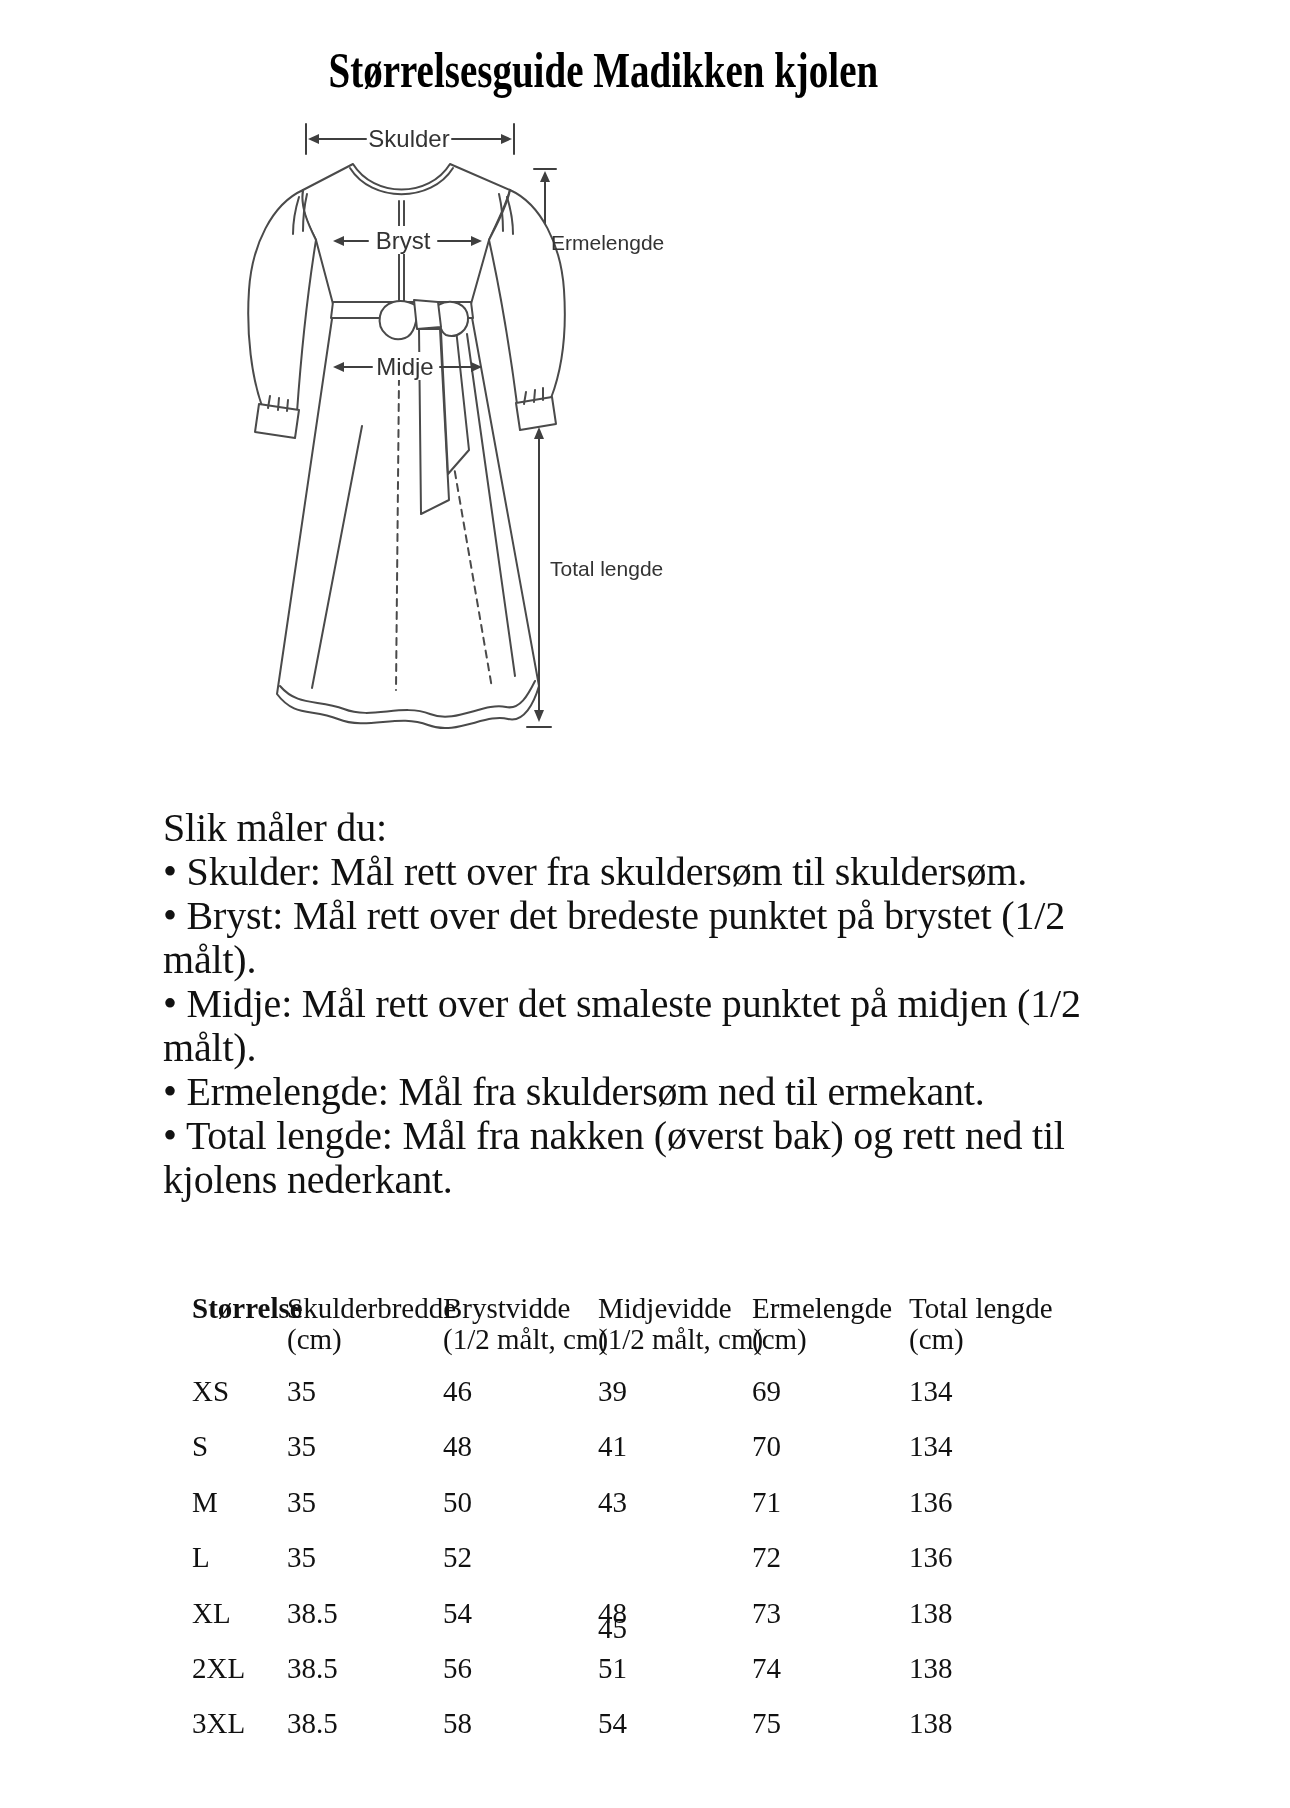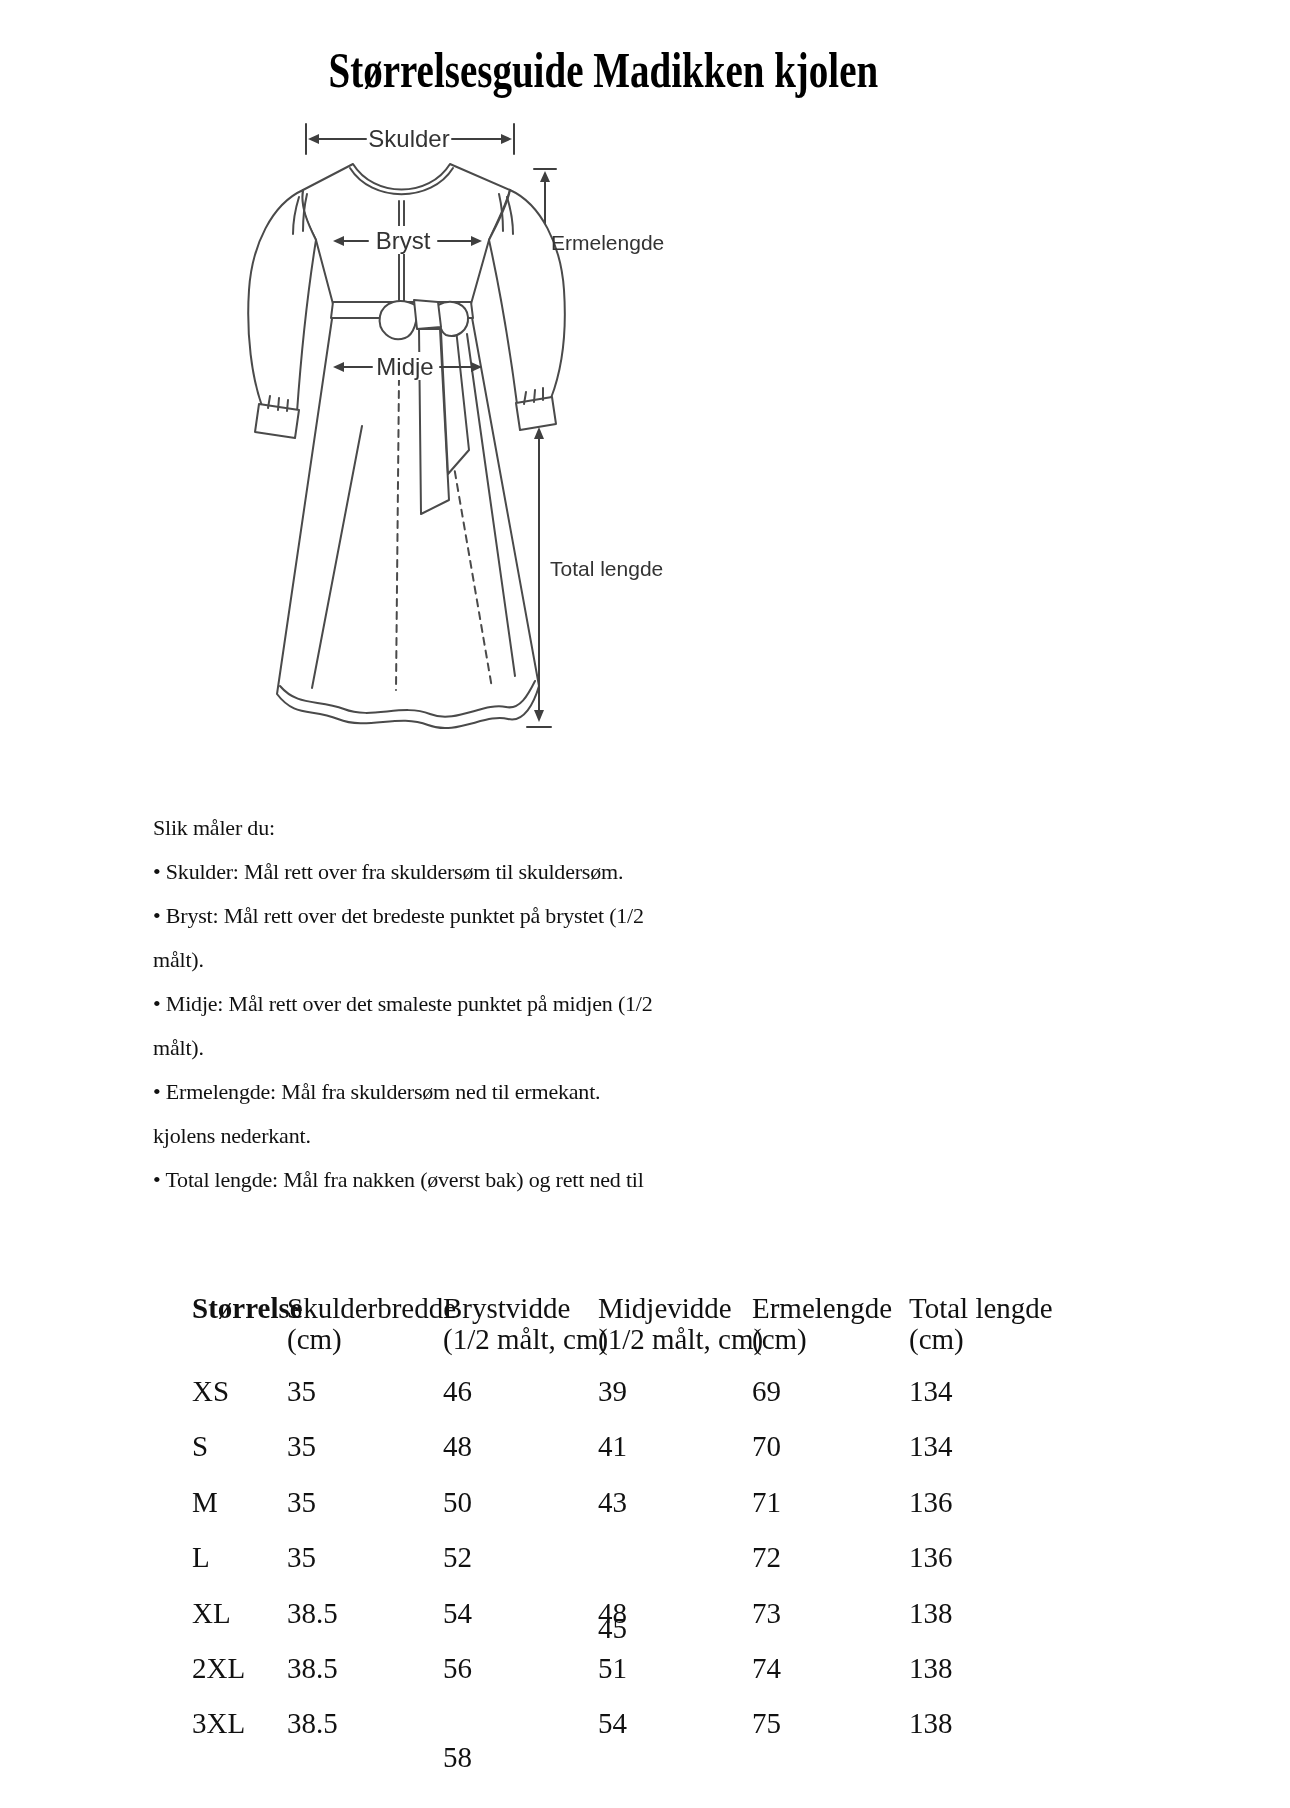--- a/index.html
+++ b/index.html
@@ -38,22 +38,22 @@
   .diagram-svg .head{fill:#3f3f3f;stroke:none;}
   .diagram-svg .lblbg{fill:#ffffff;stroke:none;}
   .diagram-svg text{
     font-family:"Liberation Sans","DejaVu Sans",sans-serif;
     fill:#333333;stroke:none;
   }
   .diagram-svg .lbl-big{font-size:24px;}
   .diagram-svg .lbl-small{font-size:21px;}
   .dashed{stroke-dasharray:7 6;}
   .instructions{
-    position:absolute;left:153px;top:806px;
-    font-size:22px;line-height:44px;
+    position:absolute;left:163px;top:806px;
+    font-size:40px;line-height:44px;
     letter-spacing:-0.2px;
     white-space:nowrap;
   }
   .cell{position:absolute;white-space:nowrap;font-size:29px;}
   .th{line-height:31px;}
   .td{line-height:29px;}
 </style>
 </head>
 <body>
 
@@ -166,22 +166,22 @@
 </svg>
 
 <div class="instructions" id="instructions">
     <div>Slik måler du:</div>
     <div>• Skulder: Mål rett over fra skuldersøm til skuldersøm.</div>
     <div>• Bryst: Mål rett over det bredeste punktet på brystet (1/2</div>
     <div>målt).</div>
     <div>• Midje: Mål rett over det smaleste punktet på midjen (1/2</div>
     <div>målt).</div>
     <div>• Ermelengde: Mål fra skuldersøm ned til ermekant.</div>
+    <div>• Total lengde: Mål fra nakken (øverst bak) og rett ned til</div>
     <div>kjolens nederkant.</div>
-    <div>• Total lengde: Mål fra nakken (øverst bak) og rett ned til</div>
   </div>
 
 <div id="size-table">
     <div class="cell th" style="left: 192px; top: 1293px; font-weight: bold;">
       <div>Størrelse</div>
     </div>
     <div class="cell th" style="left: 287px; top: 1293px;">
       <div>Skulderbredde</div>
       <div>(cm)</div>
     </div>
@@ -232,17 +232,17 @@
     <div class="cell td" style="left: 752px; top: 1599px;">73</div>
     <div class="cell td" style="left: 909px; top: 1599px;">138</div>
     <div class="cell td" style="left: 192px; top: 1654px;">2XL</div>
     <div class="cell td" style="left: 287px; top: 1654px;">38.5</div>
     <div class="cell td" style="left: 443px; top: 1654px;">56</div>
     <div class="cell td" style="left: 598px; top: 1654px;">51</div>
     <div class="cell td" style="left: 752px; top: 1654px;">74</div>
     <div class="cell td" style="left: 909px; top: 1654px;">138</div>
     <div class="cell td" style="left: 192px; top: 1709px;">3XL</div>
     <div class="cell td" style="left: 287px; top: 1709px;">38.5</div>
-    <div class="cell td" style="left: 443px; top: 1709px; margin-top: 34px;">58</div>
+    <div class="cell td" style="left: 443px; top: 1709px;">58</div>
     <div class="cell td" style="left: 598px; top: 1709px;">54</div>
     <div class="cell td" style="left: 752px; top: 1709px;">75</div>
     <div class="cell td" style="left: 909px; top: 1709px;">138</div>
   </div>
 
 </body></html>

